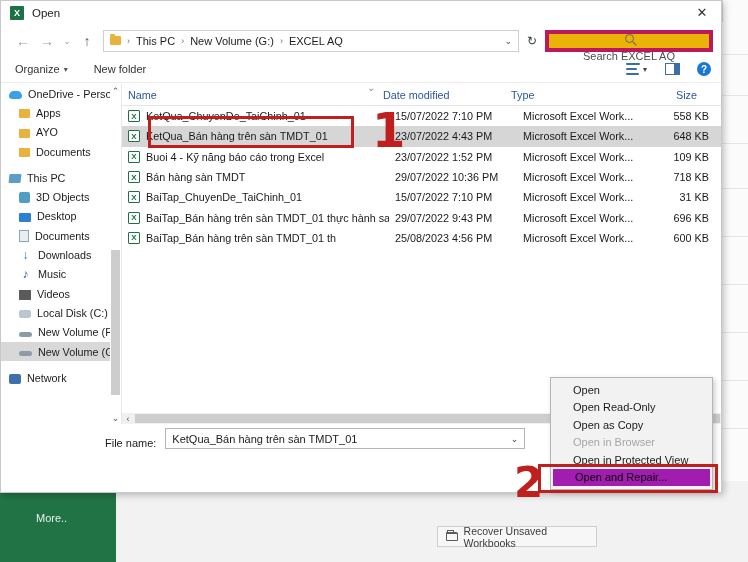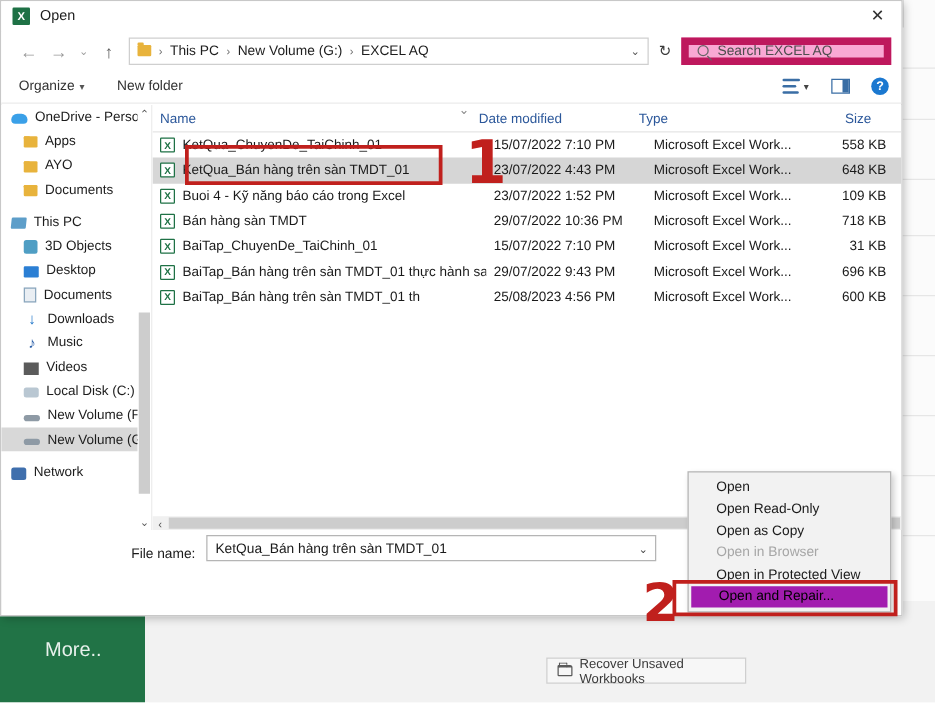--- a/index.html
+++ b/index.html
@@ -18,21 +18,21 @@
   
   .bg-excel-green {
     position: absolute;
     left: 0; top: 481px;
     width: 116px; height: 81px;
     background: #217346;
   }
   .bg-more {
     position: absolute;
     left: 36px; top: 512px;
-    font-size: 16px;
+    font-size: 11px;
     color: #e8f1ec;
   }
   .bg-right-panel {
     position: absolute;
     left: 119px; top: 481px;
     width: 629px; height: 81px;
     background: #f2f2f2;
   }
   .recover-btn {
     position: absolute;
@@ -187,25 +187,26 @@
     color: #4a4a4a;
   }
   .refresh-btn {
     width: 26px; height: 22px;
     display: flex; align-items: center; justify-content: center;
     font-size: 12px;
     color: #3b3b3b;
   }
   .searchbox {
     width: 168px; height: 22px;
-    border: 6px solid #be185d;
-    background: #f9a8d4;
+    border: 4px solid #be185d;
+    background: #eab308;
     display: flex; align-items: center;
     gap: 7px;
     padding: 0 7px;
+    flex-direction: column;
   }
   .search-glyph {
     width: 9px; height: 9px;
     border: 1.4px solid #666;
     border-radius: 50%;
     position: relative;
     flex: none;
   }
   .search-glyph::after {
     content: "";

